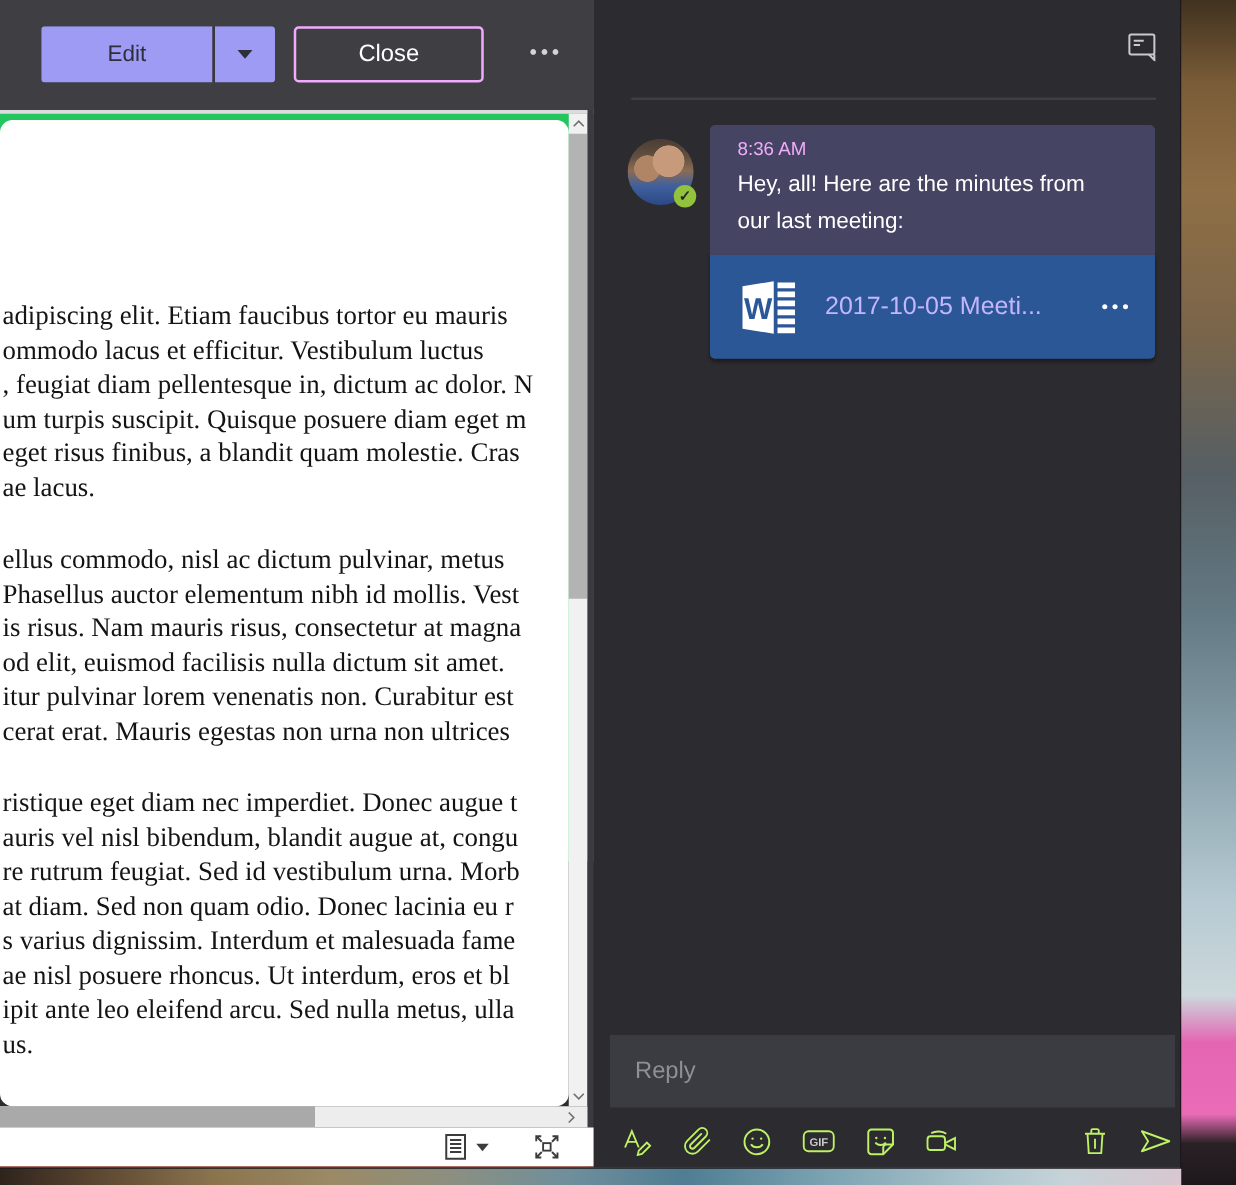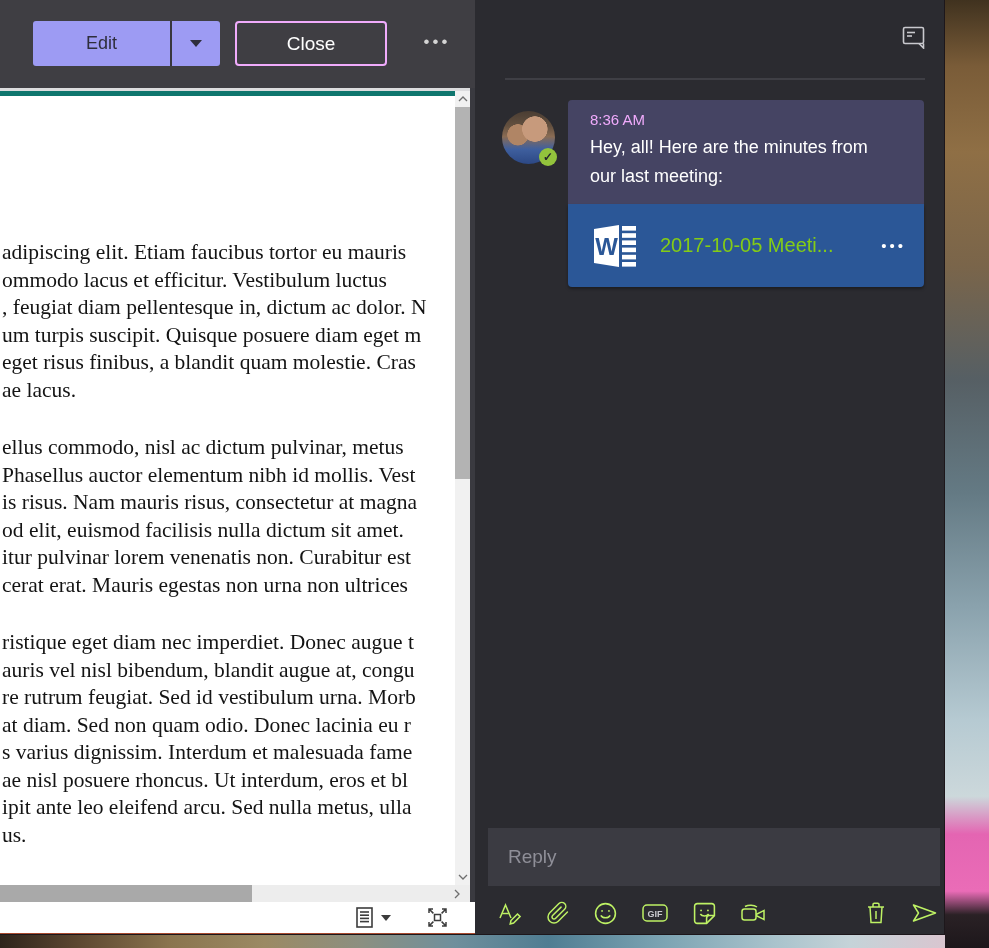--- a/index.html
+++ b/index.html
@@ -5,39 +5,39 @@
   * { box-sizing: border-box; margin: 0; padding: 0; }
   html,body { width: 989px; height: 948px; }
   body { font-family: "Liberation Sans", sans-serif; background:#1d171b; overflow:hidden; }
   .screen { position:relative; width:989px; height:948px; overflow:hidden; }
 
   
   .app-window { position:absolute; left:0; top:0; width:944px; height:934px;
     border-right:1px solid #a84a2e; border-bottom:1px solid #a84a2e; background:#2b2b30; }
 
   
-  .doc-pane { position:absolute; left:0; top:0; width:475px; height:689px; background:#0f766e; }
+  .doc-pane { position:absolute; left:0; top:0; width:475px; height:689px; background:#22c55e; }
   .doc-header { position:absolute; left:0; top:0; width:475px; height:88px; background:#3f3e43; }
   .doc-header-divider { position:absolute; left:0; top:88px; width:475px; height:3px; background:#dcdcde; }
 
   .btn-edit-group { position:absolute; left:33px; top:21px; height:45px; display:flex; border-radius:3px; overflow:hidden; }
   .btn-edit-main { width:137px; height:45px; background:#9d9bf3; color:#2e2e3c; font-size:18px;
      border:none; cursor:pointer; font-family:"Liberation Sans",sans-serif; }
   .btn-edit-sep { width:2px; background:#38373e; }
   .btn-edit-caret { width:48px; height:45px; background:#9d9bf3; border:none; cursor:pointer;
      display:flex; align-items:center; justify-content:center; }
   .caret-down { width:0; height:0; border-left:6px solid transparent; border-right:6px solid transparent; border-top:7px solid #2e2e3c; }
 
   .btn-close { position:absolute; left:235px; top:21px; width:152px; height:45px; background:transparent;
      border:2px solid #f0abfc; border-radius:4px; color:#ffffff; font-size:19px; cursor:pointer;
      font-family:Liberation Sans, sans-serif; }
   .header-more { position:absolute; left:413px; top:24px; width:48px; height:36px; color:#d4d4d4;
      font-size:17px; letter-spacing:3px; display:flex; align-items:center; justify-content:center; cursor:pointer; }
 
-  .doc-canvas { position:absolute; left:0; top:96px; width:455px; height:789px; background:#ffffff; overflow:hidden; }
+  .doc-canvas { position:absolute; left:0; top:96px; width:455px; height:789px; background:#ffffff; overflow:hidden;border-radius:10px; }
   .doc-text { padding:143px 0 0 2px; font-family:"Liberation Serif", serif; font-size:21.5px;
      line-height:27.5px; color:#141414; }
   .doc-text .para { margin-bottom:30px; }
   .doc-text .line { white-space:pre; overflow:hidden; }
 
   
   .v-scrollbar { position:absolute; left:455px; top:91px; width:15px; height:794px; background:#f1f1f1; }
   .v-btn { position:absolute; left:0; width:15px; height:16px; display:flex; align-items:center; justify-content:center; color:#6f6f6f; cursor:pointer; }
   .v-btn.up { top:0; } .v-btn.down { bottom:0; }
   .v-thumb { position:absolute; left:0; top:16px; width:15px; height:372px; background:#b3b3b3; cursor:pointer; }
@@ -72,21 +72,21 @@
 
   .msg-bubble { position:absolute; left:93px; top:100px; width:356px; height:104px; background:#454463;
      border-radius:4px 4px 0 0; padding:11px 18px 0 22px; }
   .msg-time { color:#f0abfc; font-size:15px; margin-bottom:5px; }
   .msg-text { color:#ffffff; font-size:18px; line-height:29px; width:300px; }
 
   .file-card { position:absolute; left:93px; top:204px; width:356px; height:83px; background:#2b5797;
      border-radius:0 0 4px 4px; display:flex; align-items:center; padding:0 18px 0 24px; cursor:pointer;
      box-shadow:0 2px 3px rgba(0,0,0,0.35); }
   .file-icon { flex:0 0 auto; margin-right:22px; display:flex; }
-  .file-name { flex:1 1 auto; color:#84cc16; font-size:20px; white-space:nowrap; overflow:hidden; }
+  .file-name { flex:1 1 auto; color:#c4b5fd; font-size:20px; white-space:nowrap; overflow:hidden; }
   .file-more { flex:0 0 auto; color:#ffffff; font-size:15px; letter-spacing:3px; cursor:pointer; padding-left:8px; }
 
   .reply-input { position:absolute; left:13px; top:828px; width:452px; height:58px; background:#3b3b42;
      border:none; color:#ffffff; font-size:19px; padding:0 16px 0 20px; font-family:"Liberation Sans",sans-serif; }
   .reply-input::placeholder { color:#8f8f98; }
 
   .compose-bar { position:absolute; left:13px; top:894px; width:452px; height:38px; display:flex; align-items:center; }
   .compose-left { display:flex; align-items:center; gap:23px; padding-left:10px; }
   .compose-right { margin-left:auto; display:flex; align-items:center; gap:24px; padding-right:2px; }
   .cicon { color:#bef264; display:flex; align-items:center; justify-content:center; cursor:pointer; }

